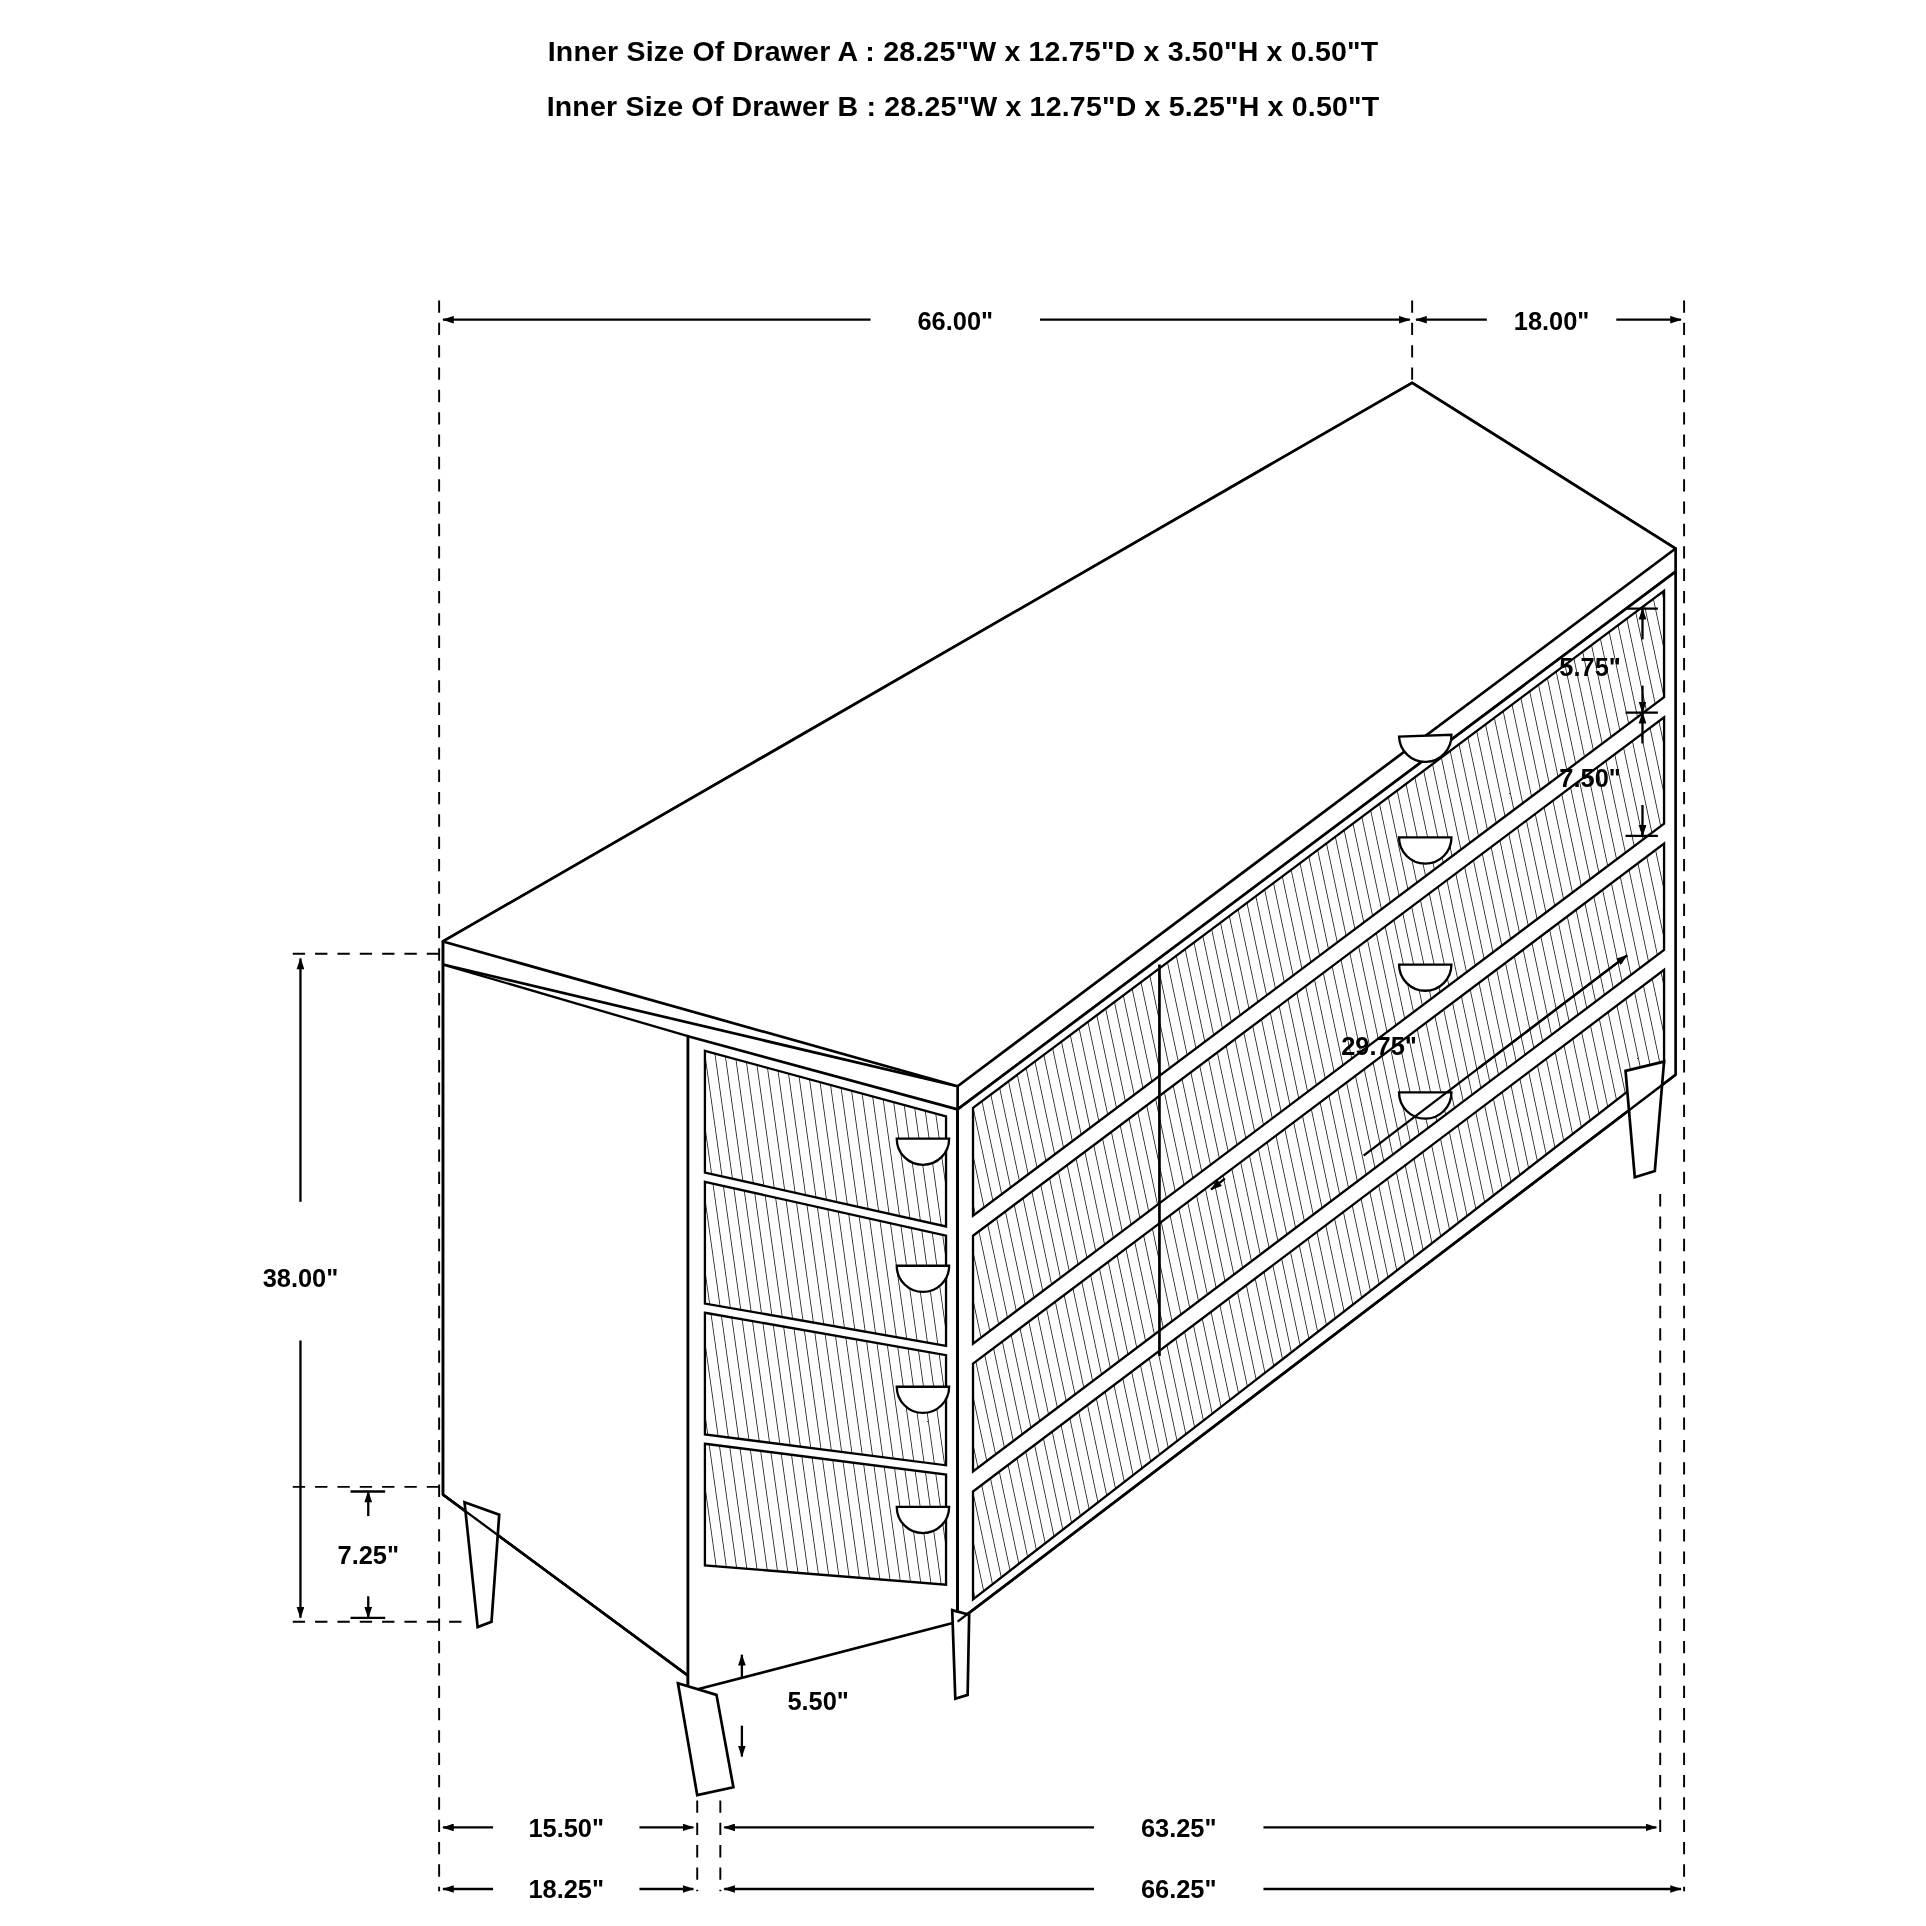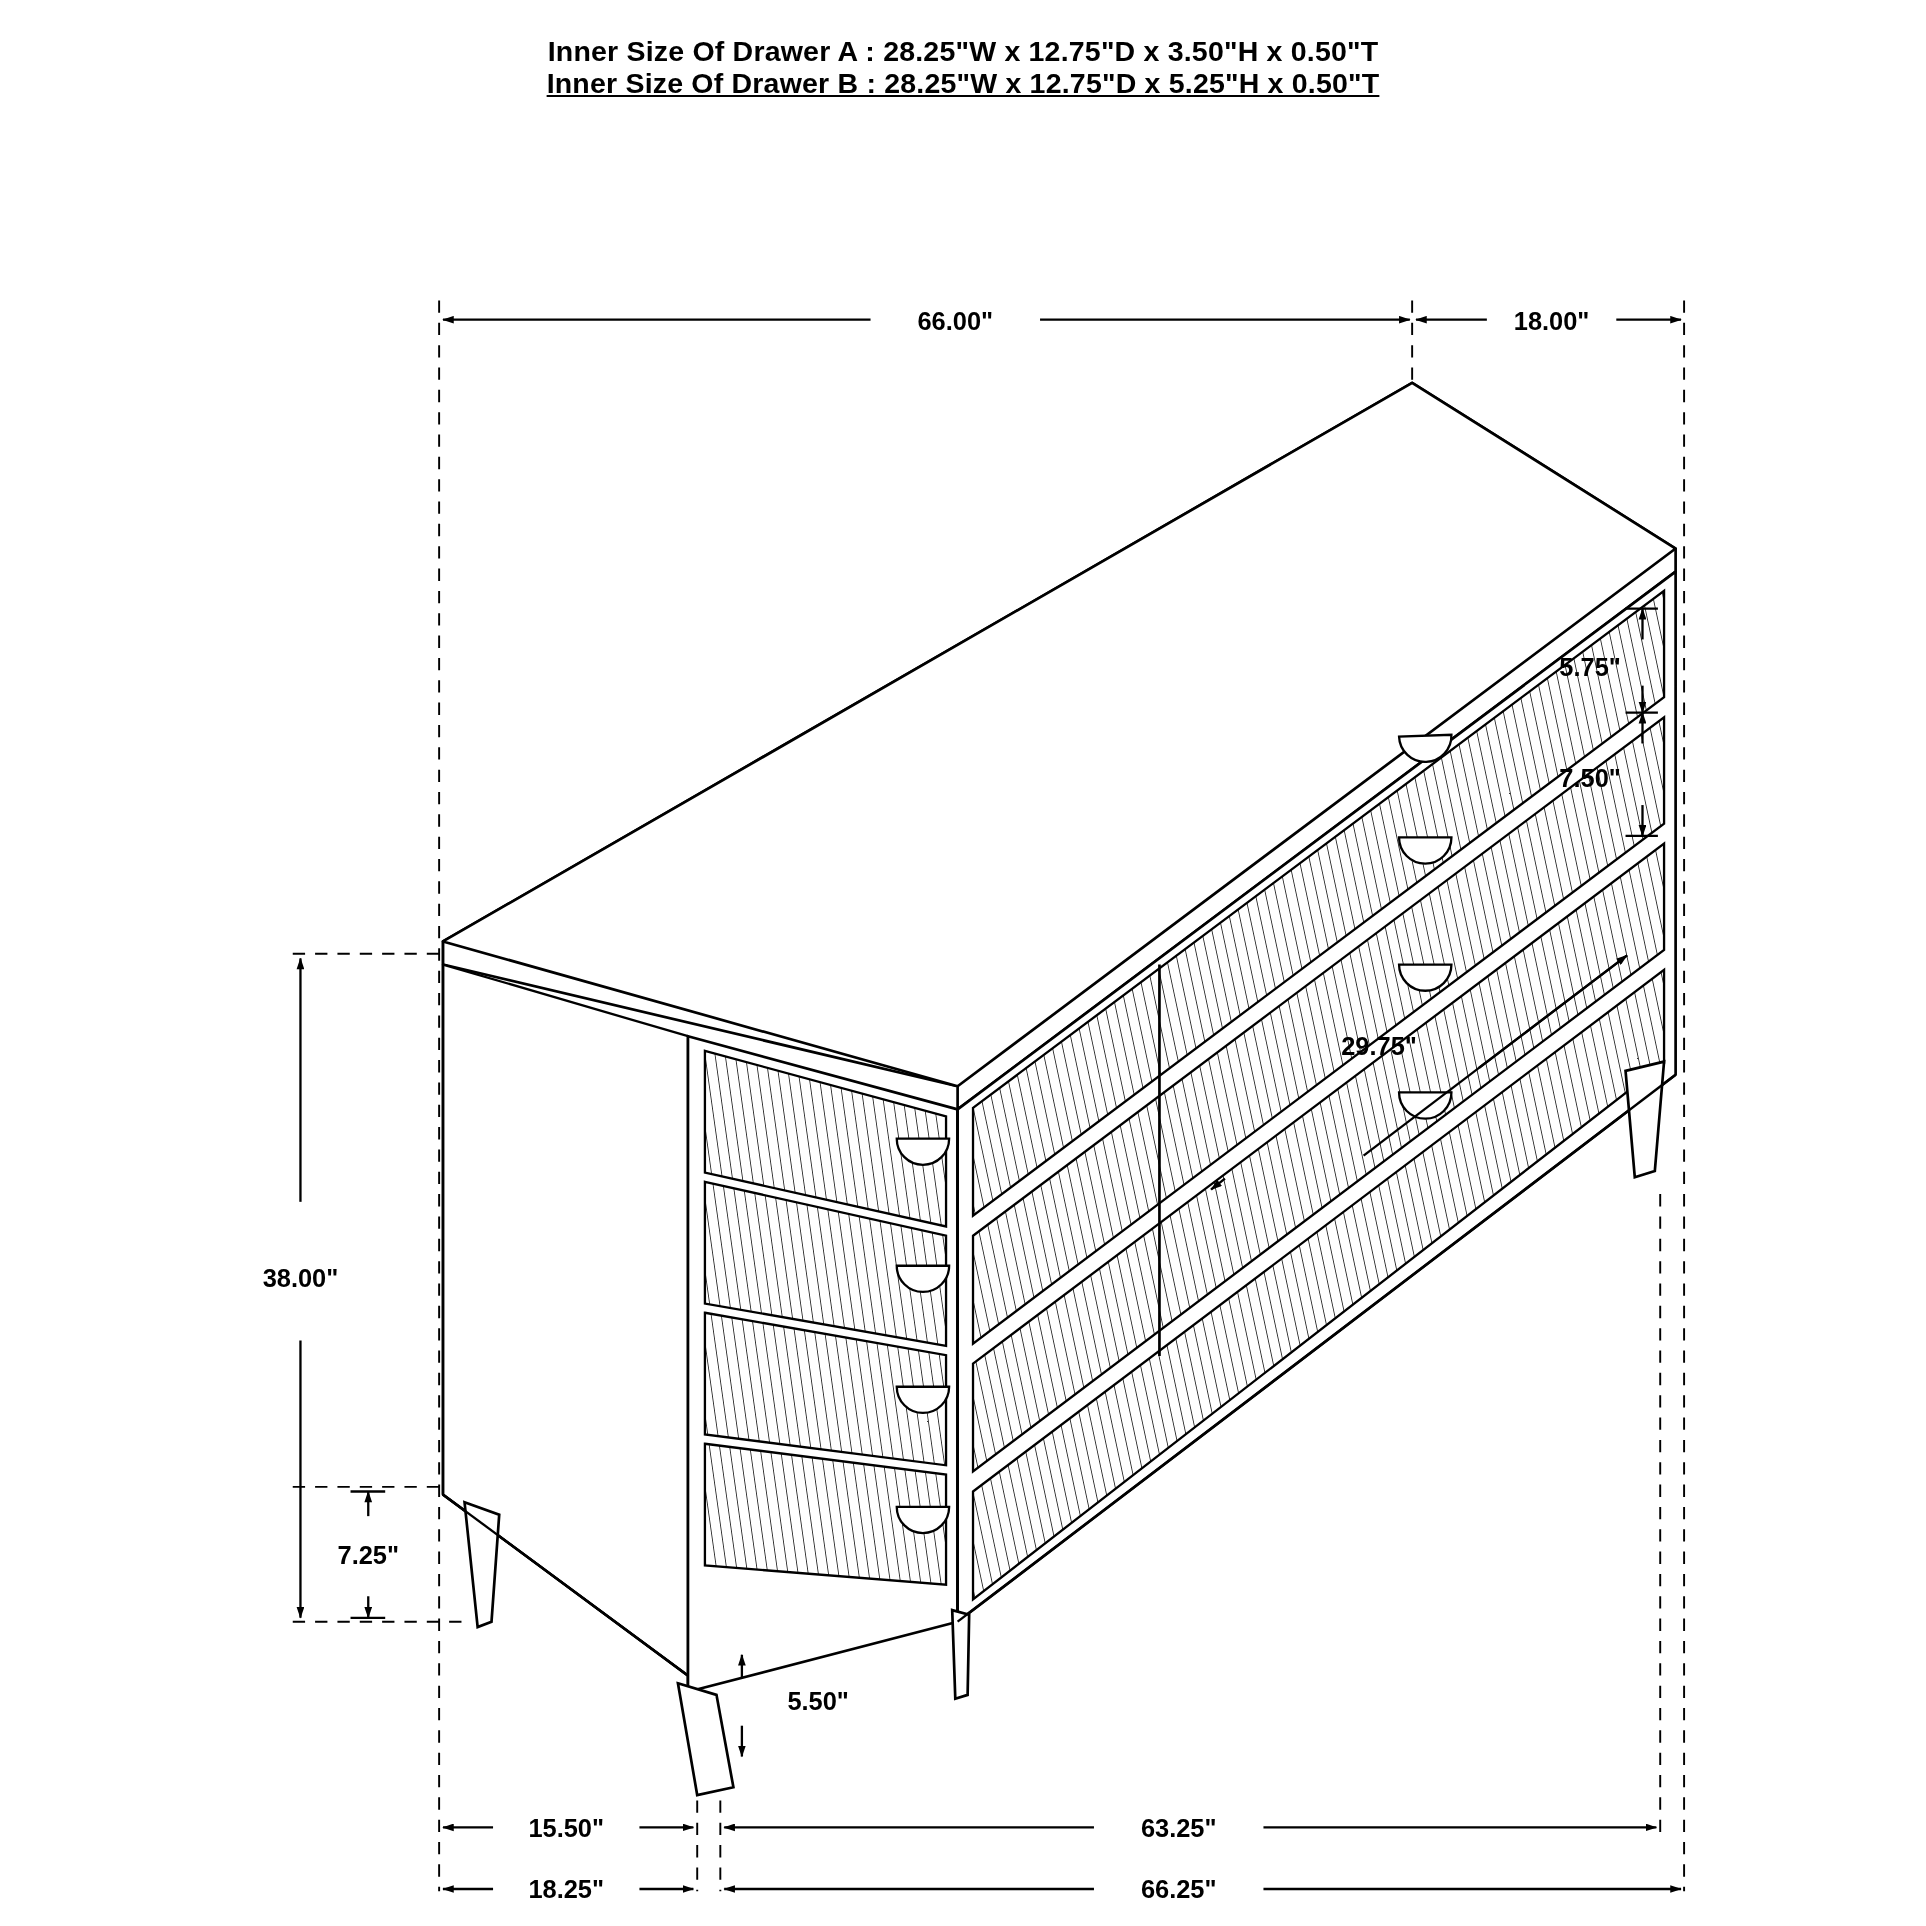--- a/index.html
+++ b/index.html
@@ -1,20 +1,20 @@
 <!DOCTYPE html>
 <html style="font-size:12.3px"><head>
 <meta charset="utf-8">
 <style>
   html,body{margin:0;padding:0;background:#ffffff;}
   body{width:1926px;height:1926px;font-family:"Liberation Sans",sans-serif;color:#000;}
   #stage{position:relative;width:1926px;height:1926px;overflow:hidden;}
   .hdr{position:absolute;left:0;width:1926px;text-align:center;font-weight:bold;font-size:28.5px;letter-spacing:0.2px;}
   .hdr1{top:35px;}
-  .hdr2{top:67px;text-decoration:underline;}
+  .hdr2{top:90px;}
   svg{position:absolute;left:0;top:0;}
   .dimtxt{font-family:"Liberation Sans",sans-serif;font-weight:bold;font-size:33px;fill:#000;}
 </style>
 </head>
 <body>
 
 <div id="stage">
 
   <div class="hdr hdr1">Inner Size Of Drawer A : 28.25"W x 12.75"D x 3.50"H x 0.50"T</div>
   <div class="hdr hdr2">Inner Size Of Drawer B : 28.25"W x 12.75"D x 5.25"H x 0.50"T</div>

